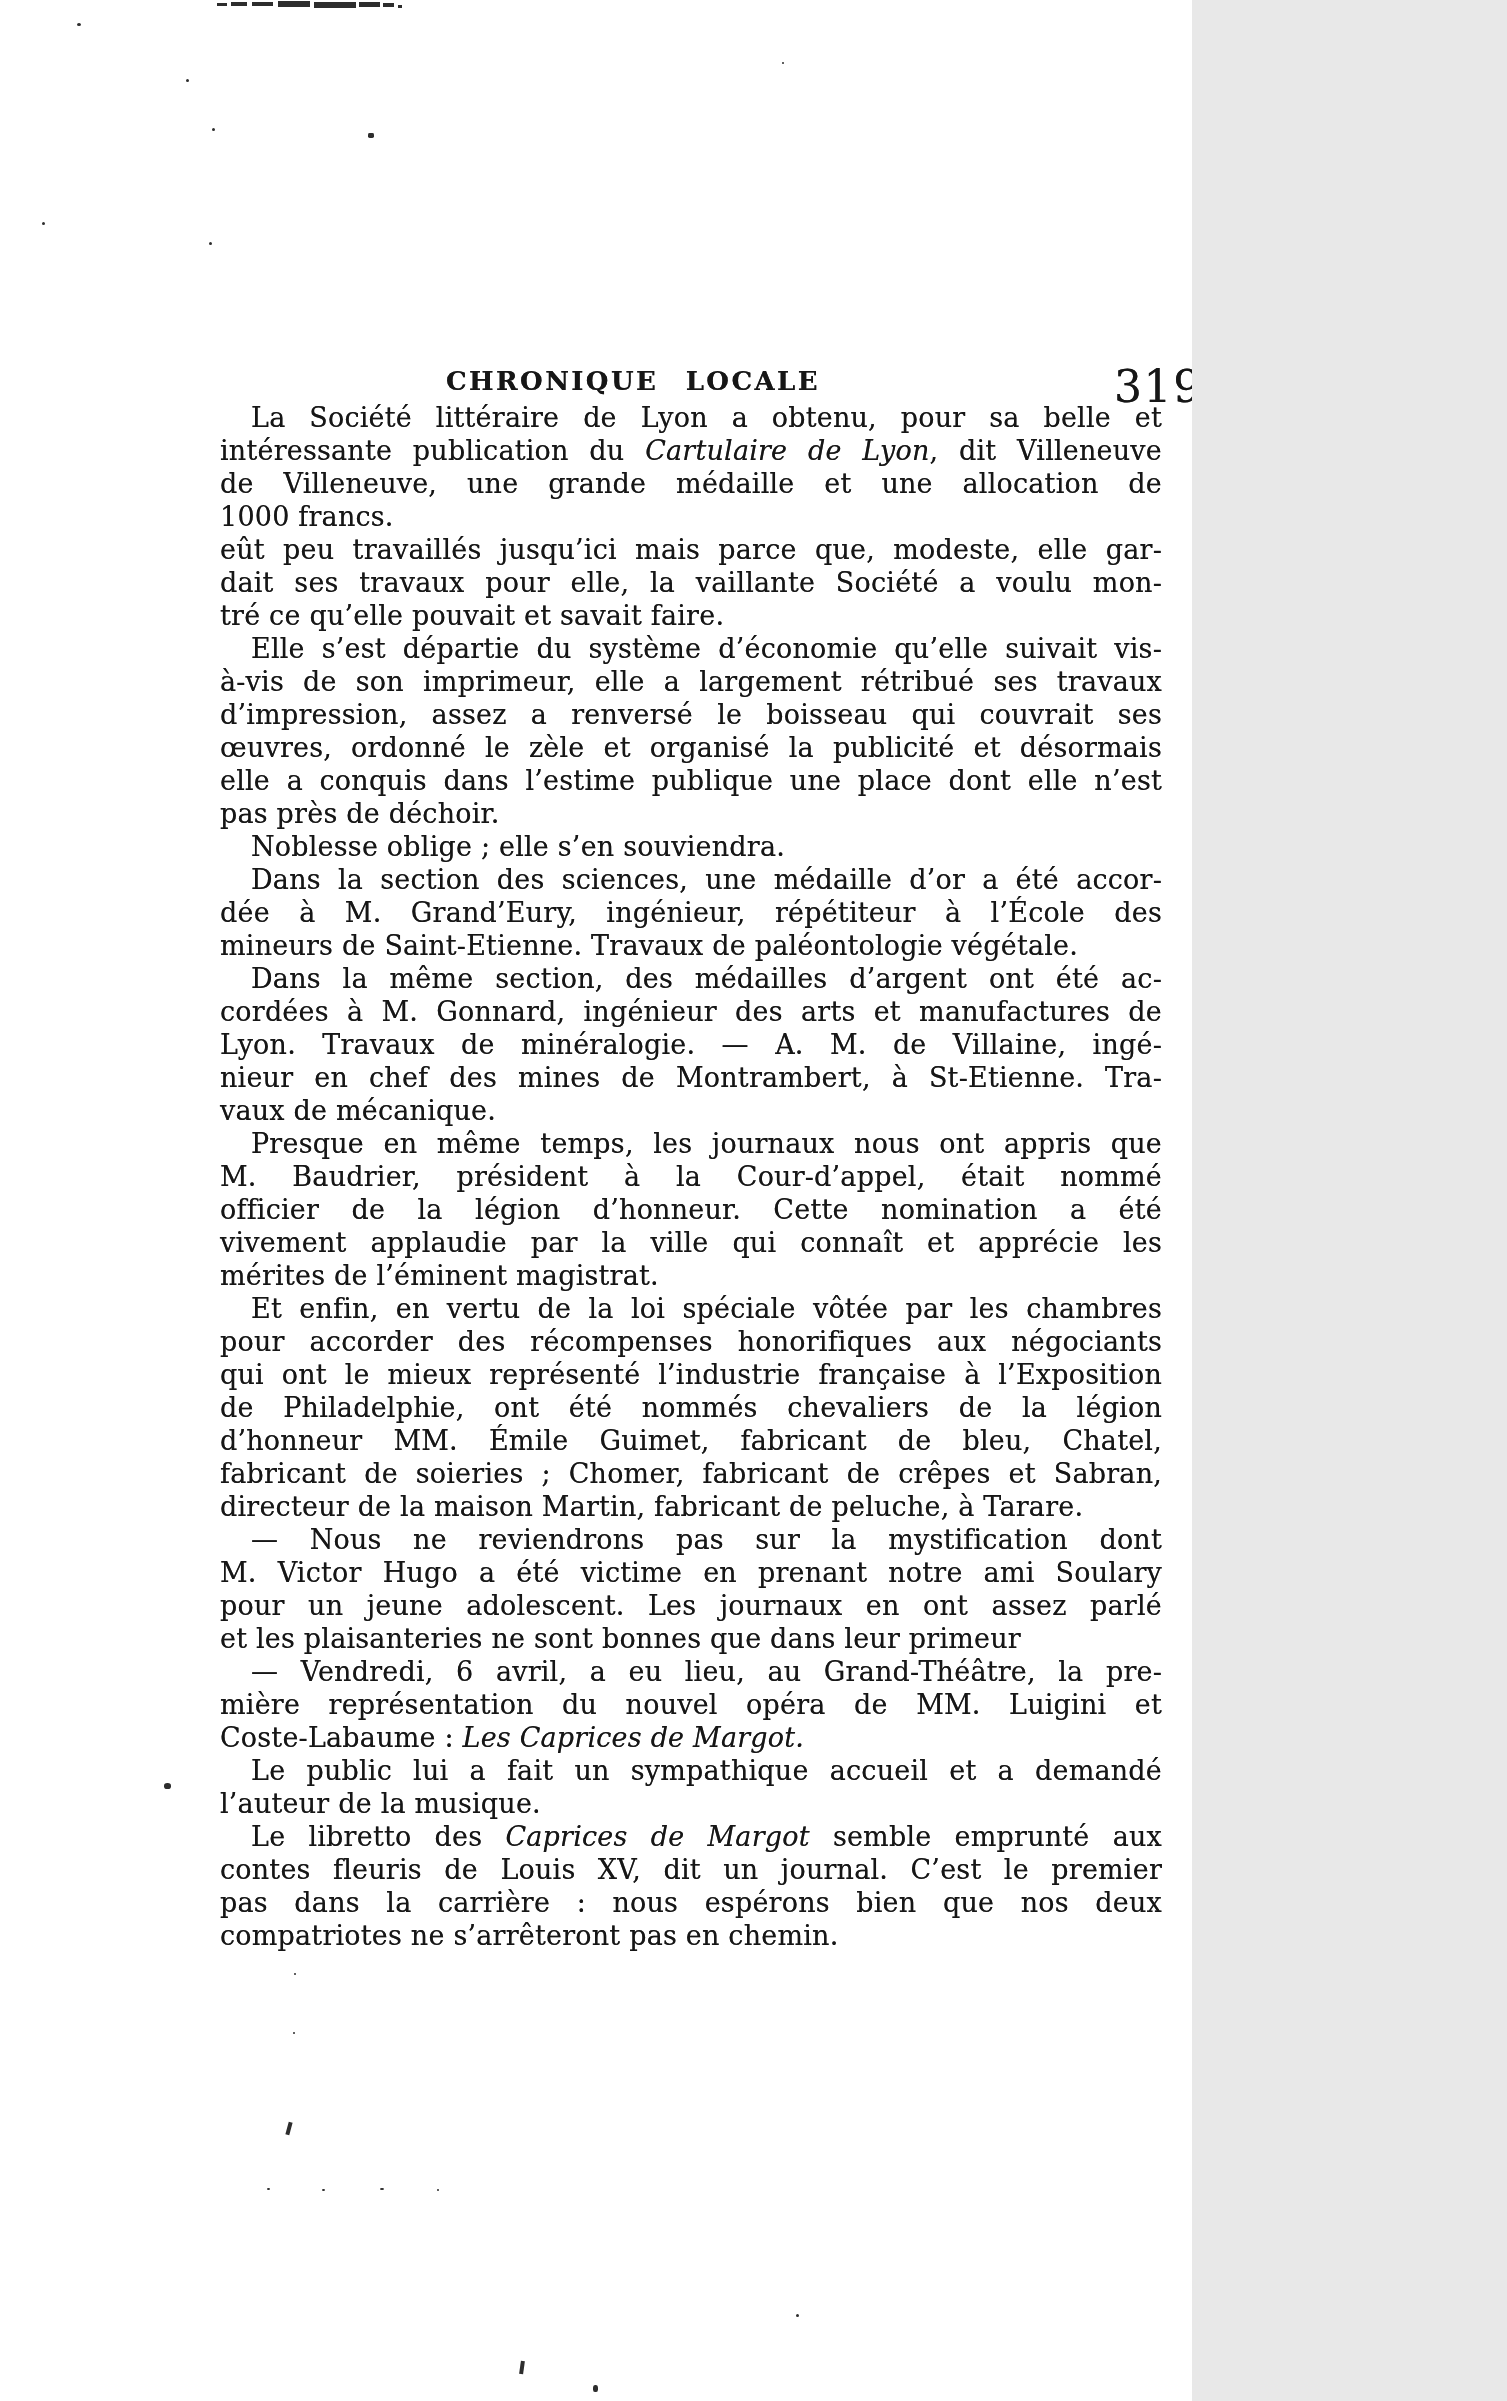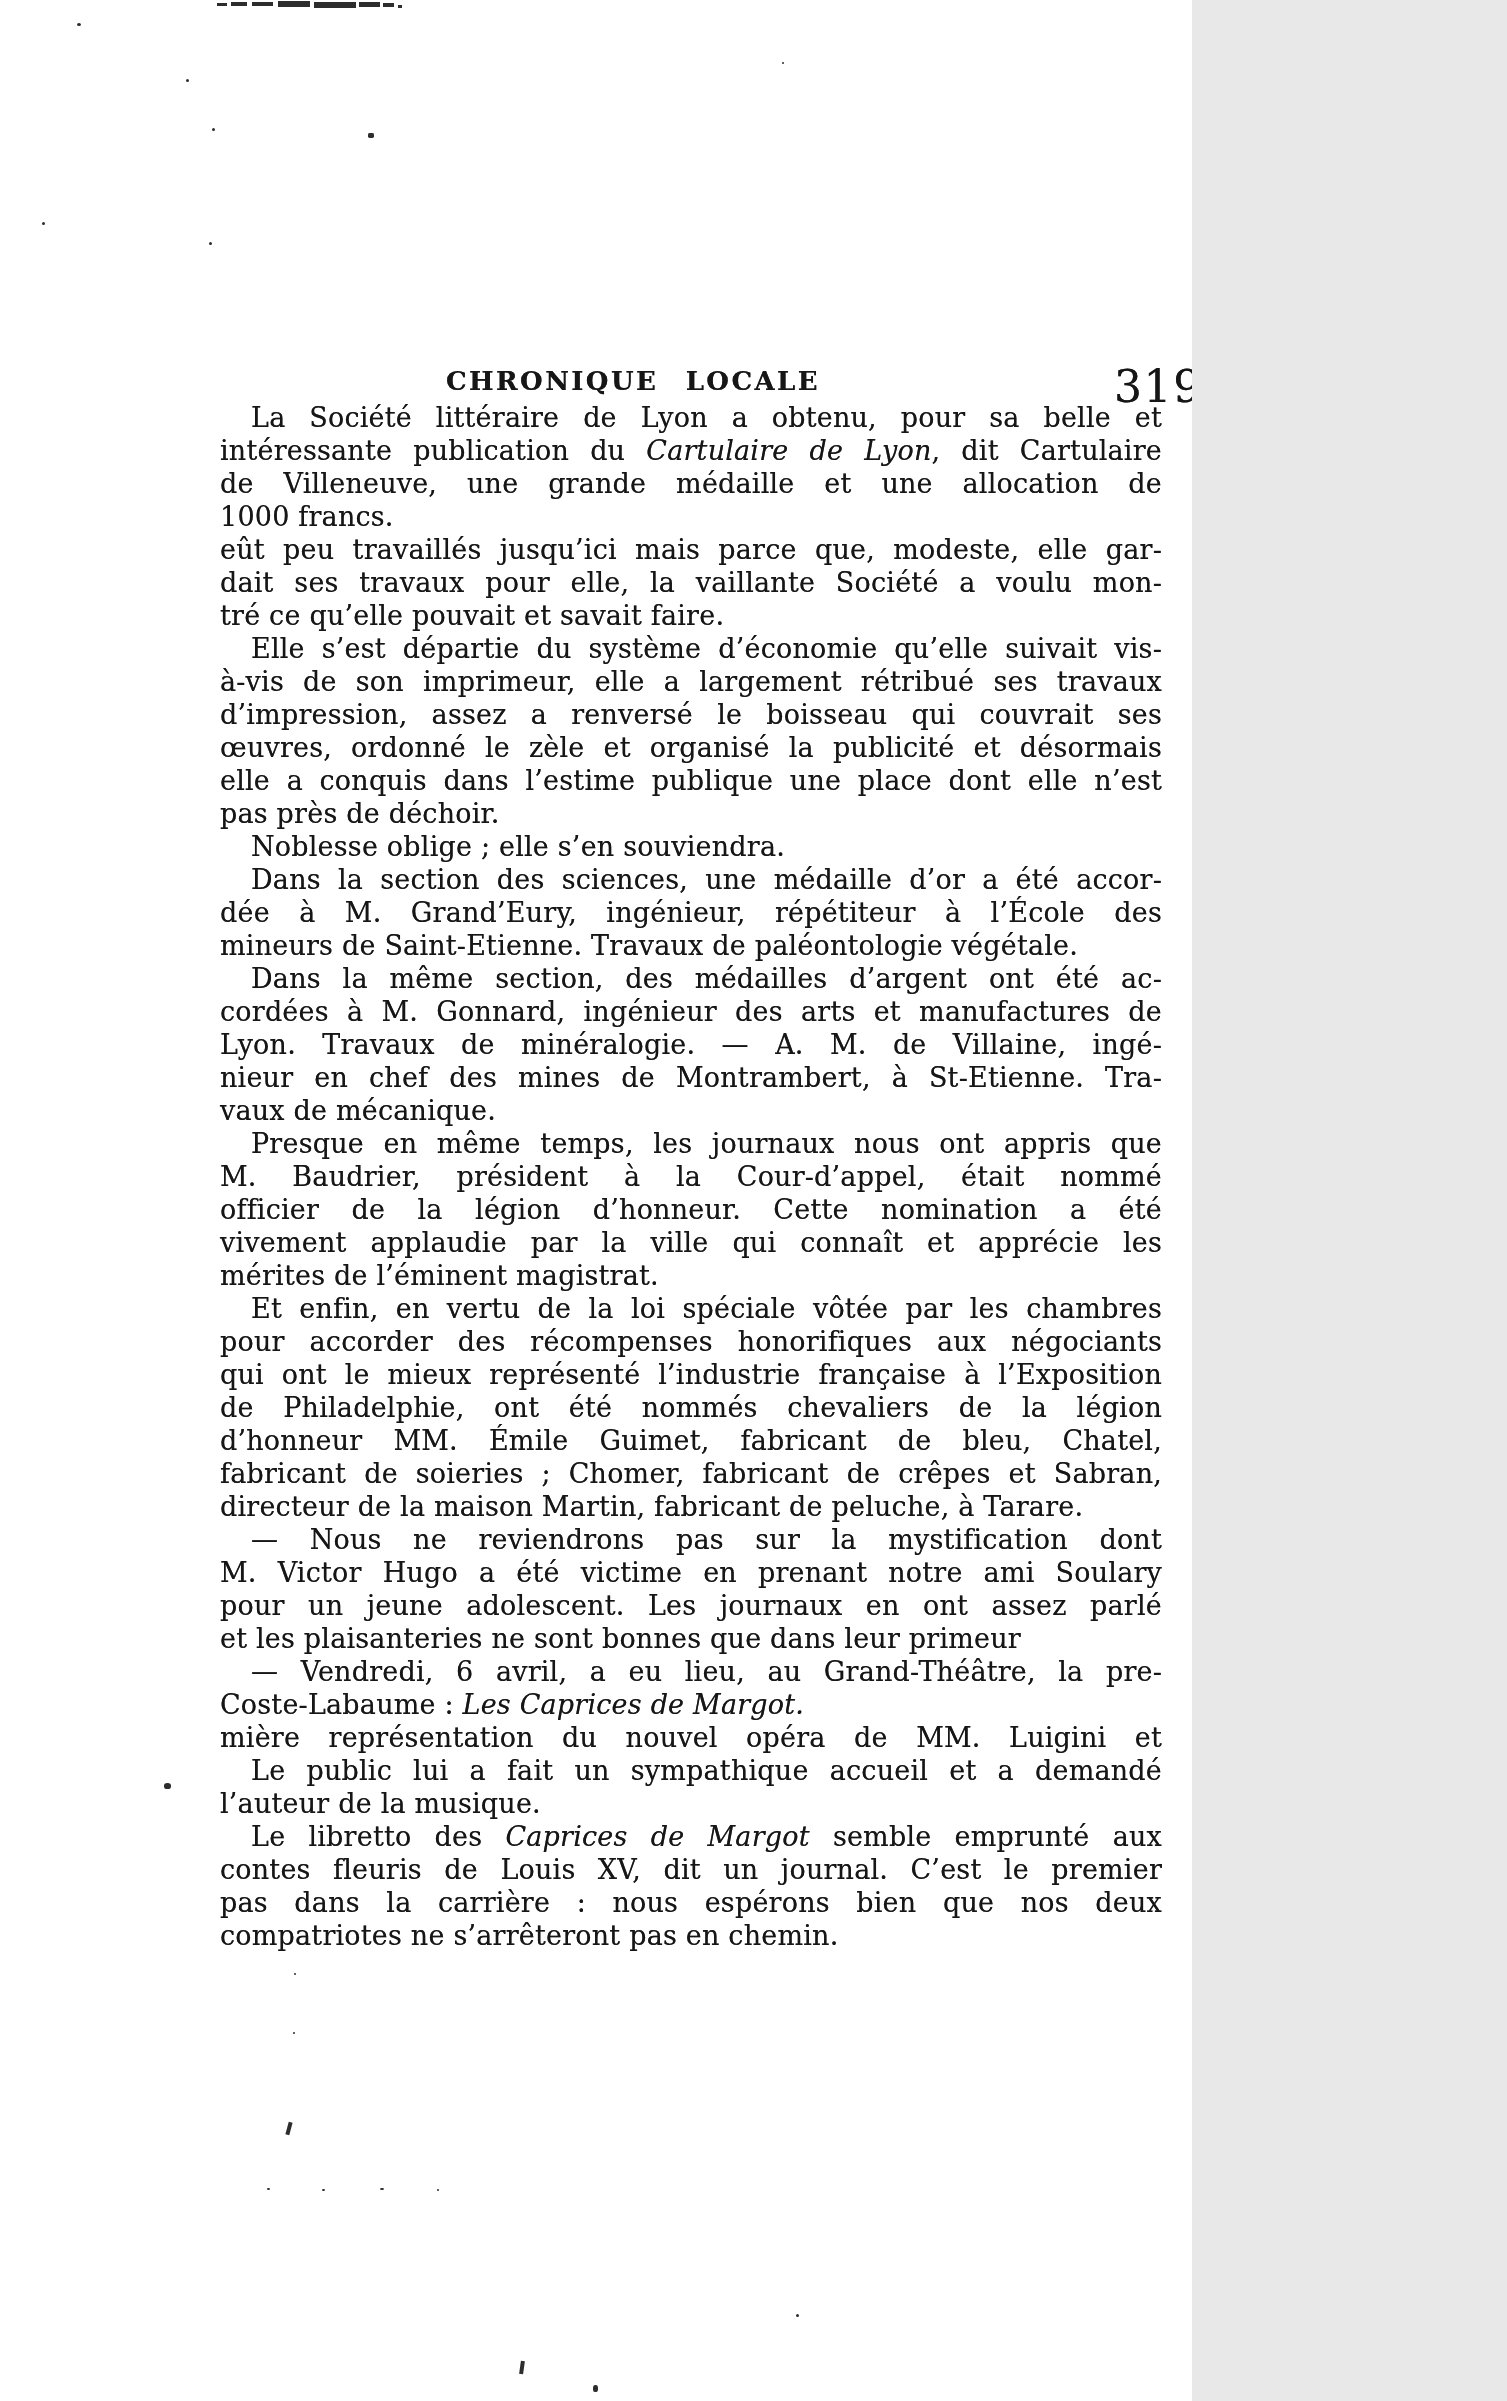--- a/index.html
+++ b/index.html
@@ -57,21 +57,21 @@
 
 <div class="page">
   <div class="header">
     <span class="running-head">CHRONIQUE LOCALE</span>
     <span class="page-number">319</span>
   </div>
 
   <div class="body-text" id="body-text">
       <div>
         <div class="line first"><span>La Société littéraire de Lyon a obtenu, pour sa belle et</span></div>
-        <div class="line"><span>intéressante publication du </span><i>Cartulaire de Lyon</i><span>, dit Cartulaire</span></div>
+        <div class="line"><span>intéressante publication du </span><i>Cartulaire de Lyon</i><span>, dit Villeneuve</span></div>
         <div class="line"><span>de Villeneuve, une grande médaille et une allocation de</span></div>
         <div class="line plast"><span>1000 francs.</span></div>
       </div>
       <div>
         <div class="line"><span>eût peu travaillés jusqu’ici mais parce que, modeste, elle gar-</span></div>
         <div class="line"><span>dait ses travaux pour elle, la vaillante Société a voulu mon-</span></div>
         <div class="line plast"><span>tré ce qu’elle pouvait et savait faire.</span></div>
       </div>
       <div>
         <div class="line first"><span>Elle s’est départie du système d’économie qu’elle suivait vis-</span></div>
@@ -113,22 +113,22 @@
         <div class="line plast"><span>directeur de la maison Martin, fabricant de peluche, à Tarare.</span></div>
       </div>
       <div>
         <div class="line first"><span>— Nous ne reviendrons pas sur la mystification dont</span></div>
         <div class="line"><span>M. Victor Hugo a été victime en prenant notre ami Soulary</span></div>
         <div class="line"><span>pour un jeune adolescent. Les journaux en ont assez parlé</span></div>
         <div class="line plast"><span>et les plaisanteries ne sont bonnes que dans leur primeur</span></div>
       </div>
       <div>
         <div class="line first"><span>— Vendredi, 6 avril, a eu lieu, au Grand-Théâtre, la pre-</span></div>
+        <div class="line"><span>mière représentation du nouvel opéra de MM. Luigini et</span></div>
         <div class="line plast"><span>Coste-Labaume : </span><i>Les Caprices de Margot.</i></div>
-        <div class="line"><span>mière représentation du nouvel opéra de MM. Luigini et</span></div>
       </div>
       <div>
         <div class="line first"><span>Le public lui a fait un sympathique accueil et a demandé</span></div>
         <div class="line plast"><span>l’auteur de la musique.</span></div>
       </div>
       <div>
         <div class="line first"><span>Le libretto des </span><i>Caprices de Margot</i><span> semble emprunté aux</span></div>
         <div class="line"><span>contes fleuris de Louis XV, dit un journal. C’est le premier</span></div>
         <div class="line"><span>pas dans la carrière : nous espérons bien que nos deux</span></div>
         <div class="line plast"><span>compatriotes ne s’arrêteront pas en chemin.</span></div>

